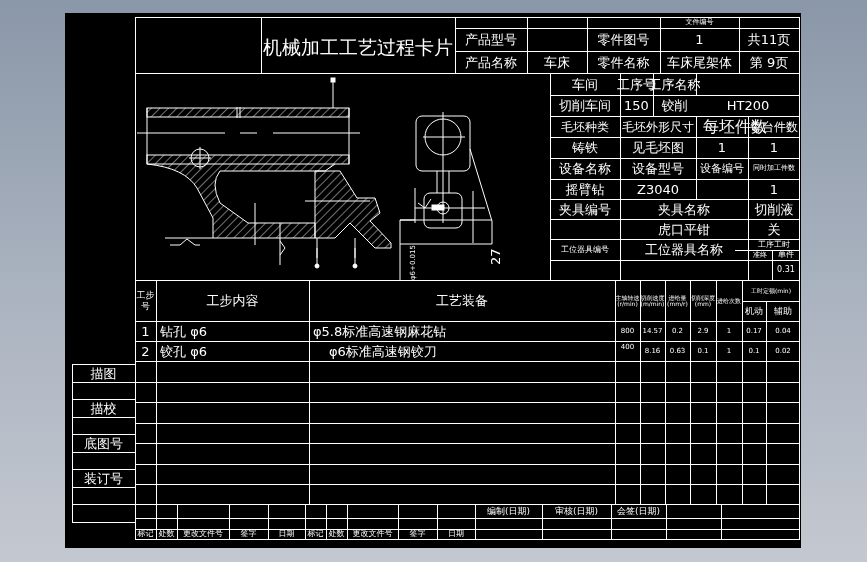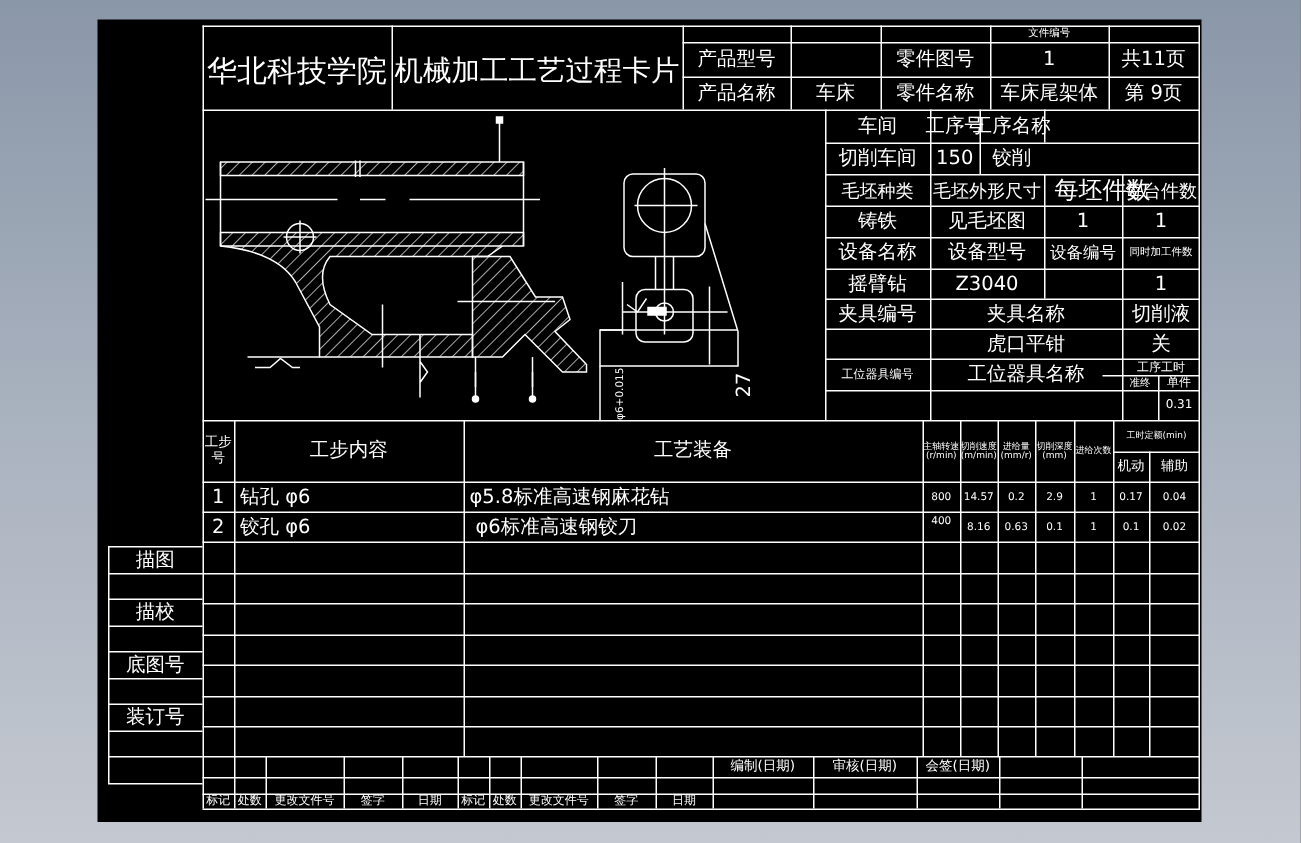--- a/index.html
+++ b/index.html
@@ -108,40 +108,40 @@
   <div class="ln h" style="left:7px;top:386px;width:63px"></div>
   <div class="ln h" style="left:7px;top:404px;width:63px"></div>
   <div class="ln h" style="left:7px;top:421px;width:63px"></div>
   <div class="ln h" style="left:7px;top:439px;width:63px"></div>
   <div class="ln h" style="left:7px;top:456px;width:63px"></div>
   <div class="ln h" style="left:7px;top:474px;width:63px"></div>
   <div class="ln h" style="left:7px;top:491px;width:63px"></div>
   <div class="ln h" style="left:7px;top:509px;width:63px"></div>
   <div class="ln v" style="left:7px;top:351px;height:158px"></div>
 
-  <div class="t xl" style="left:70px;top:16px;width:126px;height:36px">华北科技学院</div>
   <div class="t lg" style="left:196px;top:16px;width:194px;height:36px">机械加工工艺过程卡片</div>
   <div class="t md" style="left:390px;top:15px;width:72px;height:23px">产品型号</div>
   <div class="t md" style="left:462px;top:15px;width:60px;height:23px"></div>
   <div class="t md" style="left:390px;top:38px;width:72px;height:22px">产品名称</div>
   <div class="t md" style="left:462px;top:38px;width:60px;height:22px">车床</div>
   <div class="t sm" style="left:595px;top:4px;width:79px;height:11px">文件编号</div>
   <div class="t md" style="left:522px;top:15px;width:73px;height:23px">零件图号</div>
   <div class="t md" style="left:595px;top:15px;width:79px;height:23px">1</div>
   <div class="t md" style="left:522px;top:38px;width:73px;height:22px">零件名称</div>
   <div class="t md" style="left:595px;top:38px;width:79px;height:22px">车床尾架体</div>
   <div class="t md" style="left:674px;top:15px;width:60px;height:23px">共11页</div>
   <div class="t md" style="left:674px;top:38px;width:60px;height:22px">第 9页</div>
 
   <div class="t md" style="left:485px;top:60px;width:70px;height:22px">车间</div>
   <div class="t md" style="left:555px;top:60px;width:33px;height:22px">工序号</div>
   <div class="t md" style="left:588px;top:60px;width:43px;height:22px">工序名称</div>
   <div class="t md" style="left:485px;top:82px;width:70px;height:21px">切削车间</div>
   <div class="t md" style="left:555px;top:82px;width:33px;height:21px">150</div>
   <div class="t md" style="left:588px;top:82px;width:43px;height:21px">铰削</div>
+  <div class="t md" style="left:631px;top:82px;width:104px;height:21px">HT200</div>
 
   <div class="t md" style="left:485px;top:103px;width:70px;height:21px;font-size:12px">毛坯种类</div>
   <div class="t md" style="left:555px;top:103px;width:76px;height:21px;font-size:12px">毛坯外形尺寸</div>
   <div class="t md" style="left:644px;top:103px;width:52px;height:21px;font-size:16px">每坯件数</div>
   <div class="t md" style="left:683px;top:103px;width:52px;height:21px;font-size:12px">每台件数</div>
   <div class="t md" style="left:485px;top:124px;width:70px;height:21px">铸铁</div>
   <div class="t md" style="left:555px;top:124px;width:76px;height:21px">见毛坯图</div>
   <div class="t md" style="left:631px;top:124px;width:52px;height:21px">1</div>
   <div class="t md" style="left:683px;top:124px;width:52px;height:21px">1</div>
 
@@ -249,21 +249,21 @@
     <div class="t sm" style="left:575px;top:308px;width:25px;height:20px">14.57</div>
     <div class="t sm" style="left:600px;top:308px;width:25px;height:20px">0.2</div>
     <div class="t sm" style="left:625px;top:308px;width:26px;height:20px">2.9</div>
     <div class="t sm" style="left:651px;top:308px;width:26px;height:20px">1</div>
     <div class="t sm" style="left:677px;top:308px;width:24px;height:20px">0.17</div>
     <div class="t sm" style="left:701px;top:308px;width:34px;height:20px">0.04</div>
   </div>
   <div>
     <div class="t md" style="left:70px;top:328px;width:21px;height:20px">2</div>
     <div class="t md" style="left:95px;top:328px;height:20px;justify-content:flex-start">铰孔 φ6</div>
-    <div class="t md" style="left:252px;top:328px;height:20px;justify-content:flex-start">φ6标准高速钢铰刀</div>
+    <div class="t md" style="left:264px;top:328px;height:20px;justify-content:flex-start">φ6标准高速钢铰刀</div>
     <div class="t sm" style="left:550px;top:324px;width:25px;height:20px">400</div>
     <div class="t sm" style="left:575px;top:328px;width:25px;height:20px">8.16</div>
     <div class="t sm" style="left:600px;top:328px;width:25px;height:20px">0.63</div>
     <div class="t sm" style="left:625px;top:328px;width:26px;height:20px">0.1</div>
     <div class="t sm" style="left:651px;top:328px;width:26px;height:20px">1</div>
     <div class="t sm" style="left:677px;top:328px;width:24px;height:20px">0.1</div>
     <div class="t sm" style="left:701px;top:328px;width:34px;height:20px">0.02</div>
   </div>
 
   <div class="t md" style="left:7px;top:351px;width:63px;height:18px">描图</div>

